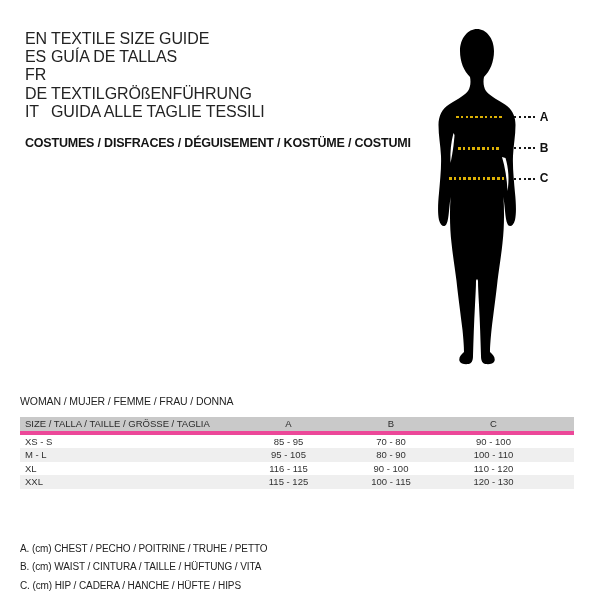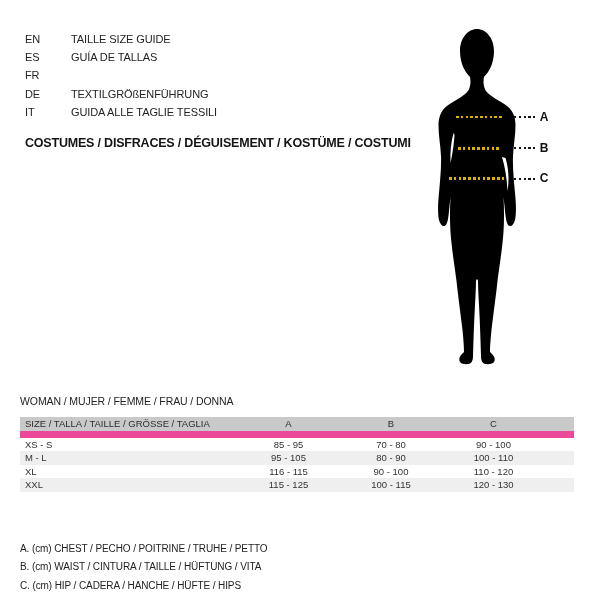--- a/index.html
+++ b/index.html
@@ -4,21 +4,21 @@
 <style>
   html,body{margin:0;padding:0;}
   body{
     width:600px;height:600px;position:relative;background:#ffffff;
     font-family:"Liberation Sans","DejaVu Sans",sans-serif;
     color:#222;overflow:hidden;
     -webkit-font-smoothing:antialiased;
   }
   
   .langs{position:absolute;left:25px;top:30px;}
-  .lang-row{display:flex;height:18.2px;align-items:center;font-size:11px;letter-spacing:-0.1px;color:#232323;gap:20px;}
+  .lang-row{display:flex;height:18.2px;align-items:center;font-size:16px;letter-spacing:-0.1px;color:#232323;}
   .lang-code{width:26px;flex:0 0 26px;}
   
   .category{
     position:absolute;left:25px;top:136px;font-size:12.5px;font-weight:bold;
     letter-spacing:-0.2px;color:#141414;white-space:nowrap;
   }
   
   .figure{position:absolute;left:420px;top:25px;width:180px;height:345px;}
   .figure svg{position:absolute;left:0;top:0;}
   .dash-y{position:absolute;height:2.5px;background:repeating-linear-gradient(90deg,#dcb105 0 2.6px,rgba(0,0,0,0) 2.6px 4.8px);}
@@ -33,36 +33,36 @@
   .y-c{left:29px;top:152.3px;width:57px;}
   .k-c{left:94px;top:152.6px;width:22px;}
   .lab-c{left:116px;top:146px;}
   
   .table-title{position:absolute;left:20px;top:395px;font-size:10.5px;letter-spacing:-0.1px;color:#232323;}
   table.sizes{
     position:absolute;left:20px;top:417px;width:554px;
     border-collapse:collapse;table-layout:fixed;font-size:9.5px;color:#333;
   }
   table.sizes th,table.sizes td{padding:0;font-weight:normal;height:13.6px;line-height:13.6px;overflow:hidden;white-space:nowrap;}
-  table.sizes thead tr{background:#c9c9c9;border-bottom:7px solid #ec4899;}
+  table.sizes thead tr{background:#c9c9c9;border-bottom:4px solid #ec4899;}
   table.sizes thead th{color:#2b2b2b;}
   table.sizes .c-size{text-align:left;padding-left:5px;}
   table.sizes .c-val{text-align:center;}
   table.sizes tbody tr.alt{background:#efefef;}
   
   .notes{position:absolute;left:20px;top:540px;}
   .note-line{height:18.4px;line-height:18.4px;font-size:10px;letter-spacing:-0.1px;color:#232323;white-space:nowrap;}
 </style>
 </head>
 <body>
 
 <div class="langs">
   <div class="lang-row">
     <span class="lang-code">EN</span>
-    <span class="lang-label">TAILLE SIZE GUIDE</span>
+    <span class="lang-label">TEXTILE SIZE GUIDE</span>
   </div>
   <div class="lang-row">
     <span class="lang-code">ES</span>
     <span class="lang-label">GUÍA DE TALLAS</span>
   </div>
   <div class="lang-row">
     <span class="lang-code">FR</span>
   </div>
   <div class="lang-row">
     <span class="lang-code">DE</span>

